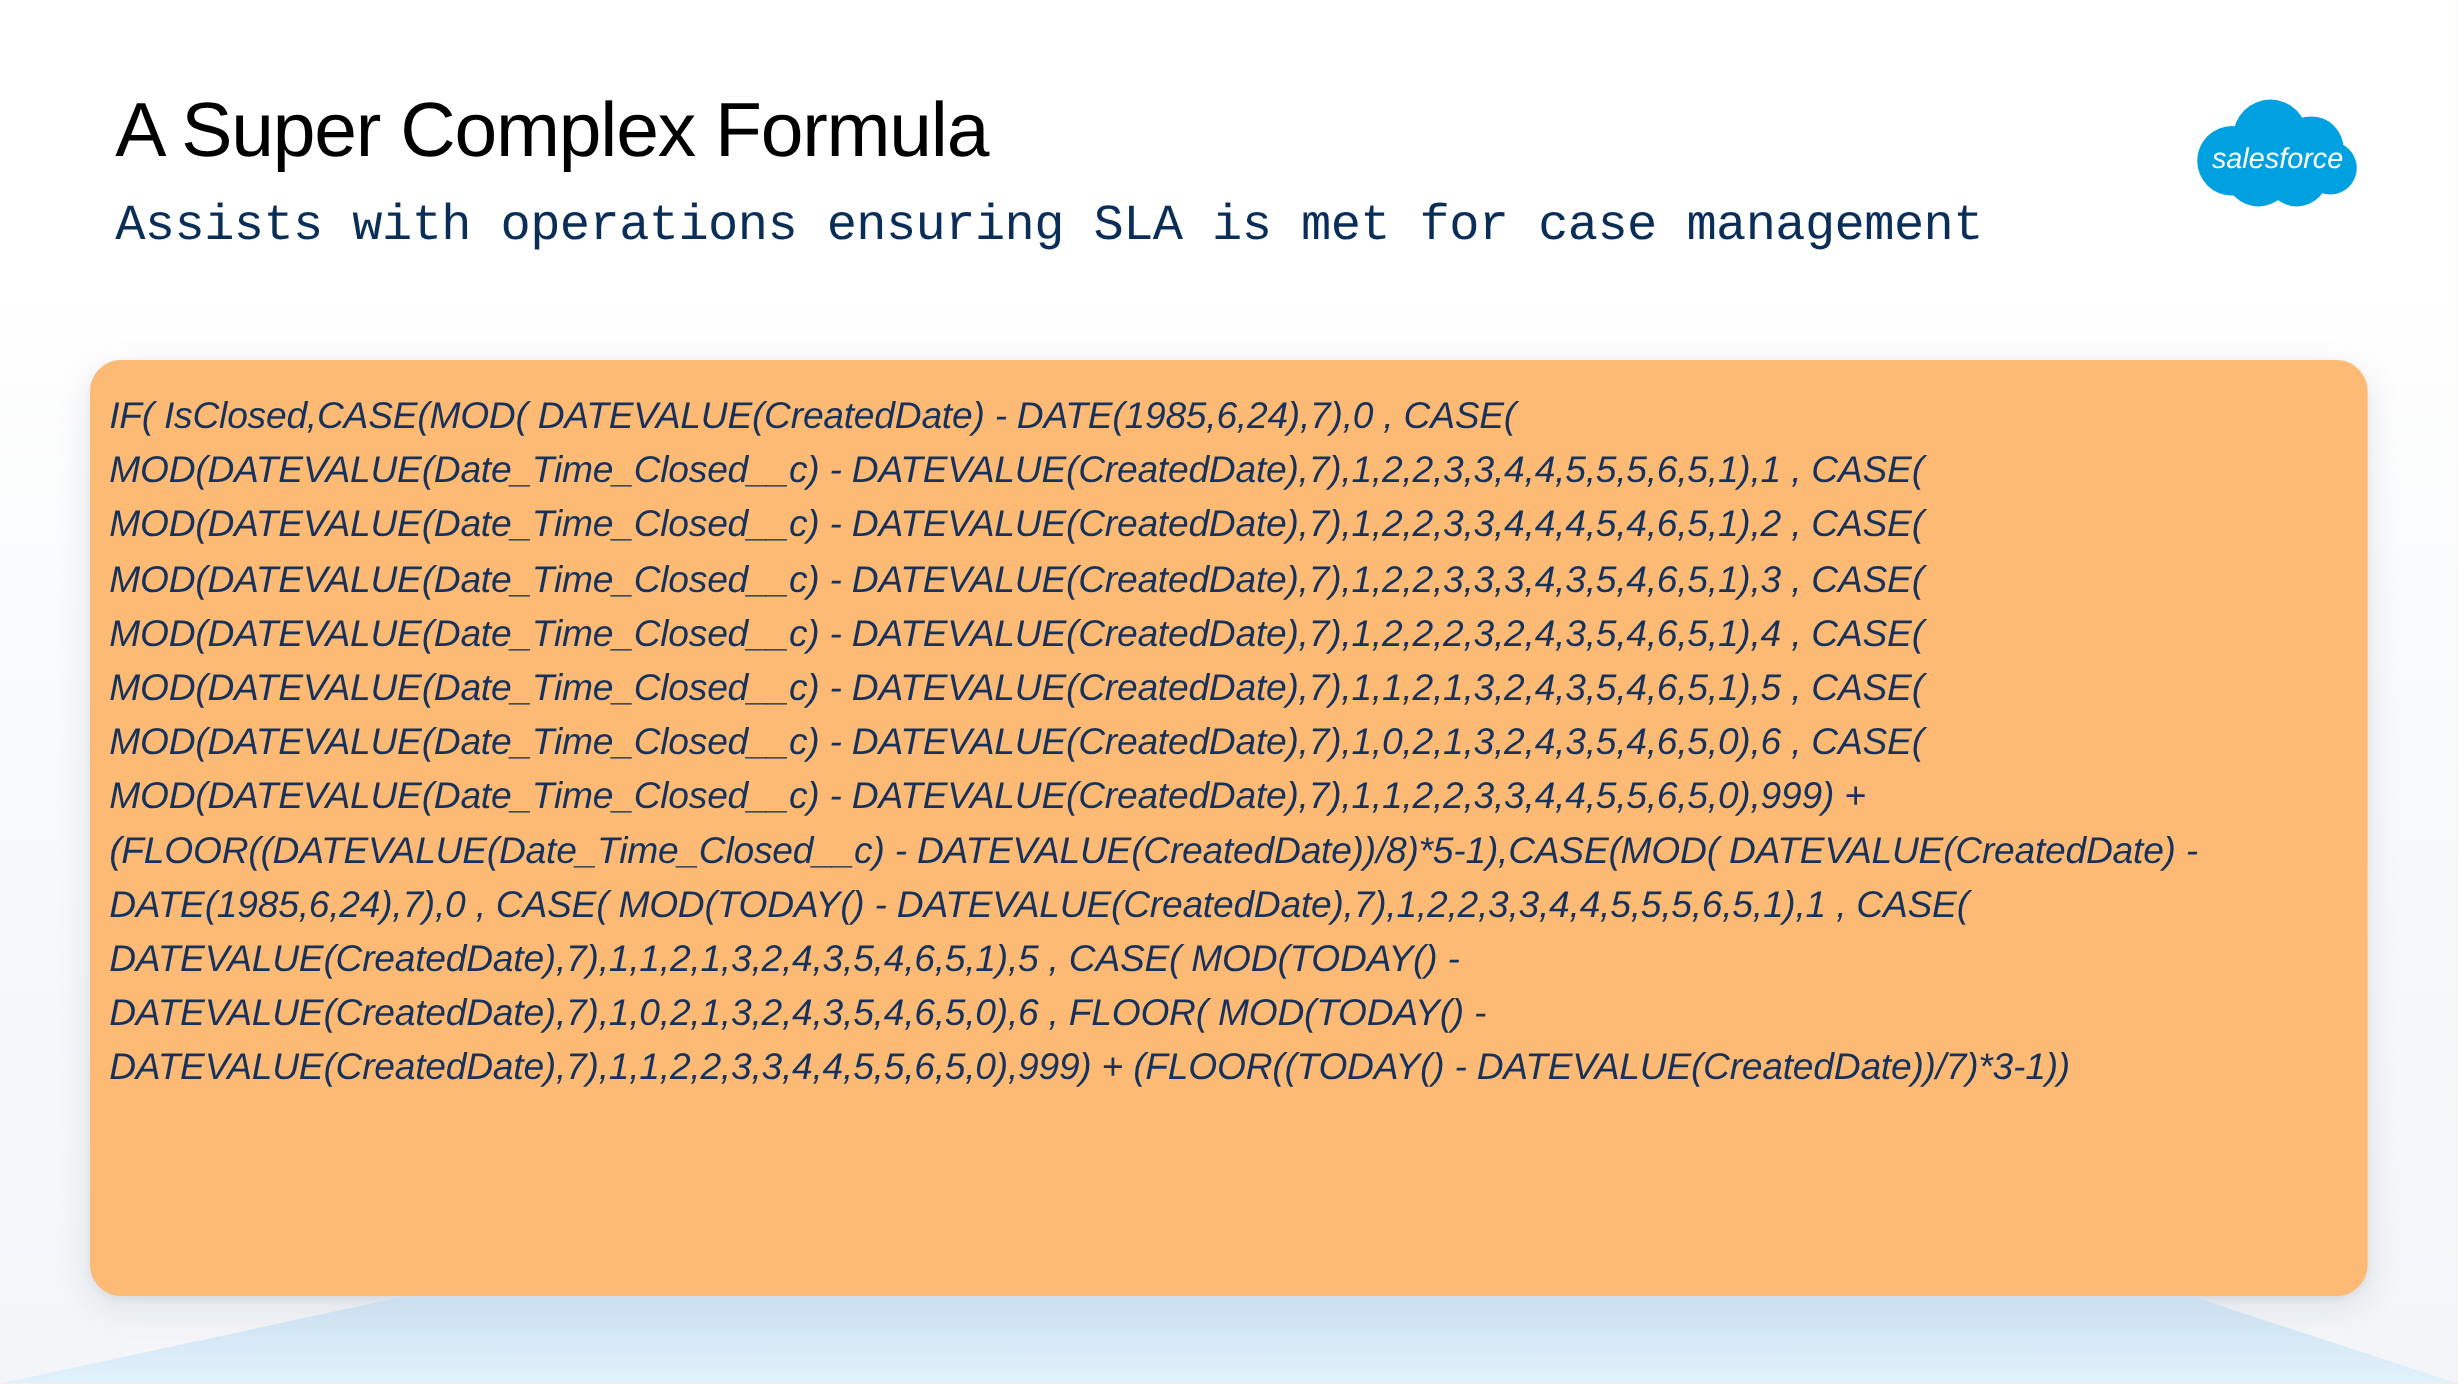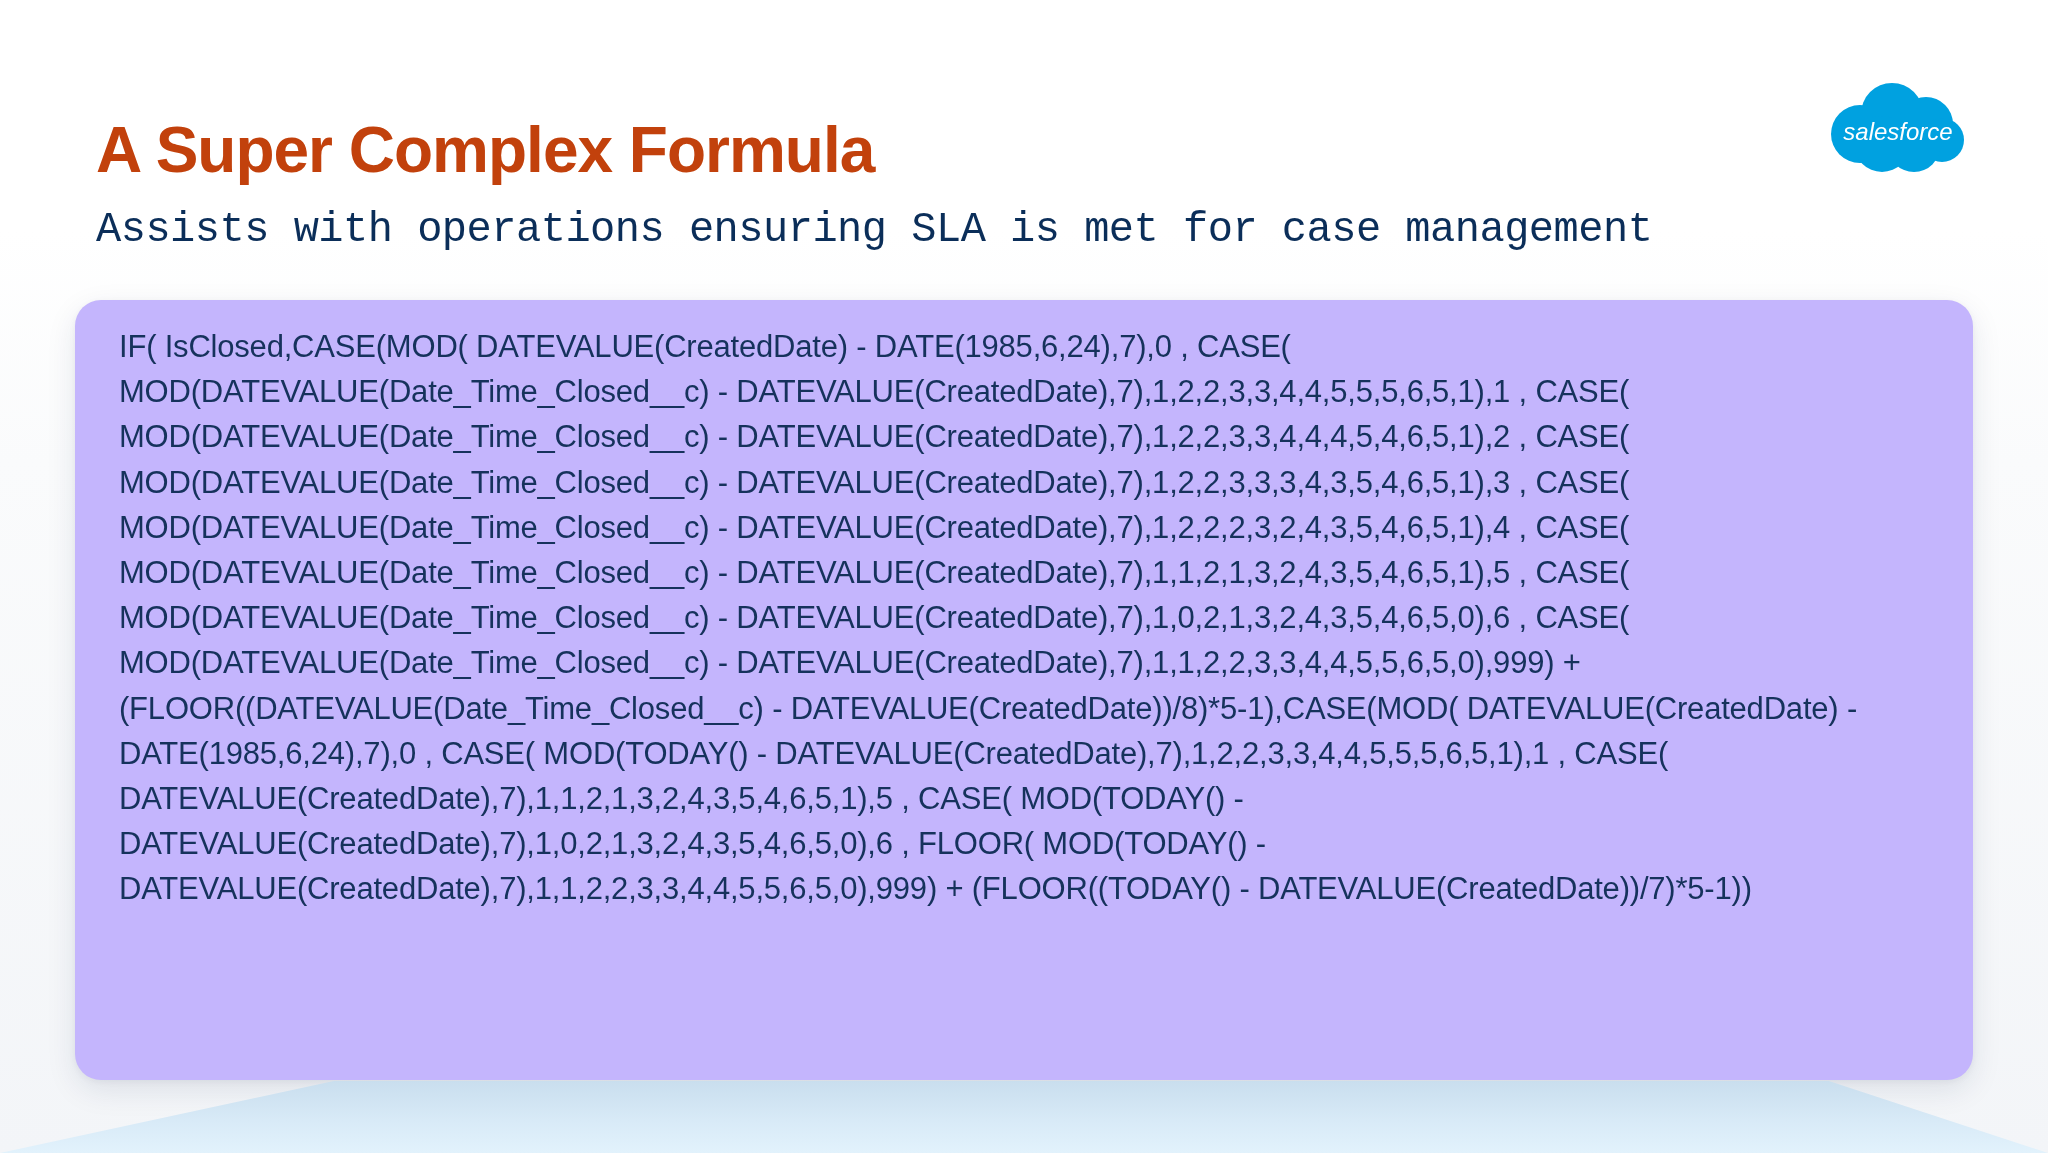--- a/index.html
+++ b/index.html
@@ -5,25 +5,24 @@
   * { margin: 0; padding: 0; box-sizing: border-box; }
   html, body { width: 2048px; height: 1153px; overflow: hidden; }
   body {
     position: relative;
     font-family: "Liberation Sans", sans-serif;
     background: linear-gradient(180deg, #ffffff 0%, #ffffff 20%, #fafbfc 40%, #f3f5f8 100%);
   }
   .header { position: absolute; left: 96px; top: 72px; right: 96px; }
   .title {
     font-size: 64px;
-    font-weight: 700;
-    color: #c2410c;
+    font-weight: 400;
+    color: #000000;
     letter-spacing: -1px;
     line-height: 1.15;
-    margin-top: 42px;
   }
   .subtitle {
     margin-top: 18px;
     font-size: 42px;
     font-weight: 400;
     color: #0B2E59;
     letter-spacing: -0.5px;
     font-family: Liberation Mono, monospace;
   }
   .logo {
@@ -32,24 +31,25 @@
     top: 78px;
     width: 160px;
     height: 104px;
   }
   .card {
     position: absolute;
     left: 75px;
     top: 300px;
     width: 1898px;
     height: 780px;
-    background: #c4b5fd;
+    background: #fdba74;
     border-radius: 26px;
     box-shadow: 0 10px 30px rgba(20, 40, 80, 0.10), 0 2px 6px rgba(20, 40, 80, 0.05);
-    padding: 24px 44px;
+    padding: 24px 16px;
+    font-style: italic;
   }
   .formula {
     color: #16325C;
     font-size: 31px;
     line-height: 45.2px;
     letter-spacing: -0.2px;
     white-space: nowrap;
   }
   .formula > div { white-space: nowrap; }
   .footer-wave {
@@ -90,17 +90,17 @@
       <div>MOD(DATEVALUE(Date_Time_Closed__c) - DATEVALUE(CreatedDate),7),1,2,2,3,3,4,4,4,5,4,6,5,1),2 , CASE(</div>
       <div>MOD(DATEVALUE(Date_Time_Closed__c) - DATEVALUE(CreatedDate),7),1,2,2,3,3,3,4,3,5,4,6,5,1),3 , CASE(</div>
       <div>MOD(DATEVALUE(Date_Time_Closed__c) - DATEVALUE(CreatedDate),7),1,2,2,2,3,2,4,3,5,4,6,5,1),4 , CASE(</div>
       <div>MOD(DATEVALUE(Date_Time_Closed__c) - DATEVALUE(CreatedDate),7),1,1,2,1,3,2,4,3,5,4,6,5,1),5 , CASE(</div>
       <div>MOD(DATEVALUE(Date_Time_Closed__c) - DATEVALUE(CreatedDate),7),1,0,2,1,3,2,4,3,5,4,6,5,0),6 , CASE(</div>
       <div>MOD(DATEVALUE(Date_Time_Closed__c) - DATEVALUE(CreatedDate),7),1,1,2,2,3,3,4,4,5,5,6,5,0),999) +</div>
       <div>(FLOOR((DATEVALUE(Date_Time_Closed__c) - DATEVALUE(CreatedDate))/8)*5-1),CASE(MOD( DATEVALUE(CreatedDate) -</div>
       <div>DATE(1985,6,24),7),0 , CASE( MOD(TODAY() - DATEVALUE(CreatedDate),7),1,2,2,3,3,4,4,5,5,5,6,5,1),1 , CASE(</div>
       <div>DATEVALUE(CreatedDate),7),1,1,2,1,3,2,4,3,5,4,6,5,1),5 , CASE( MOD(TODAY() -</div>
       <div>DATEVALUE(CreatedDate),7),1,0,2,1,3,2,4,3,5,4,6,5,0),6 , FLOOR( MOD(TODAY() -</div>
-      <div>DATEVALUE(CreatedDate),7),1,1,2,2,3,3,4,4,5,5,6,5,0),999) + (FLOOR((TODAY() - DATEVALUE(CreatedDate))/7)*5-1))</div>
+      <div>DATEVALUE(CreatedDate),7),1,1,2,2,3,3,4,4,5,5,6,5,0),999) + (FLOOR((TODAY() - DATEVALUE(CreatedDate))/7)*3-1))</div>
     </div>
 </div>
 
 <div class="footer-wave"></div>
 
 </body></html>

